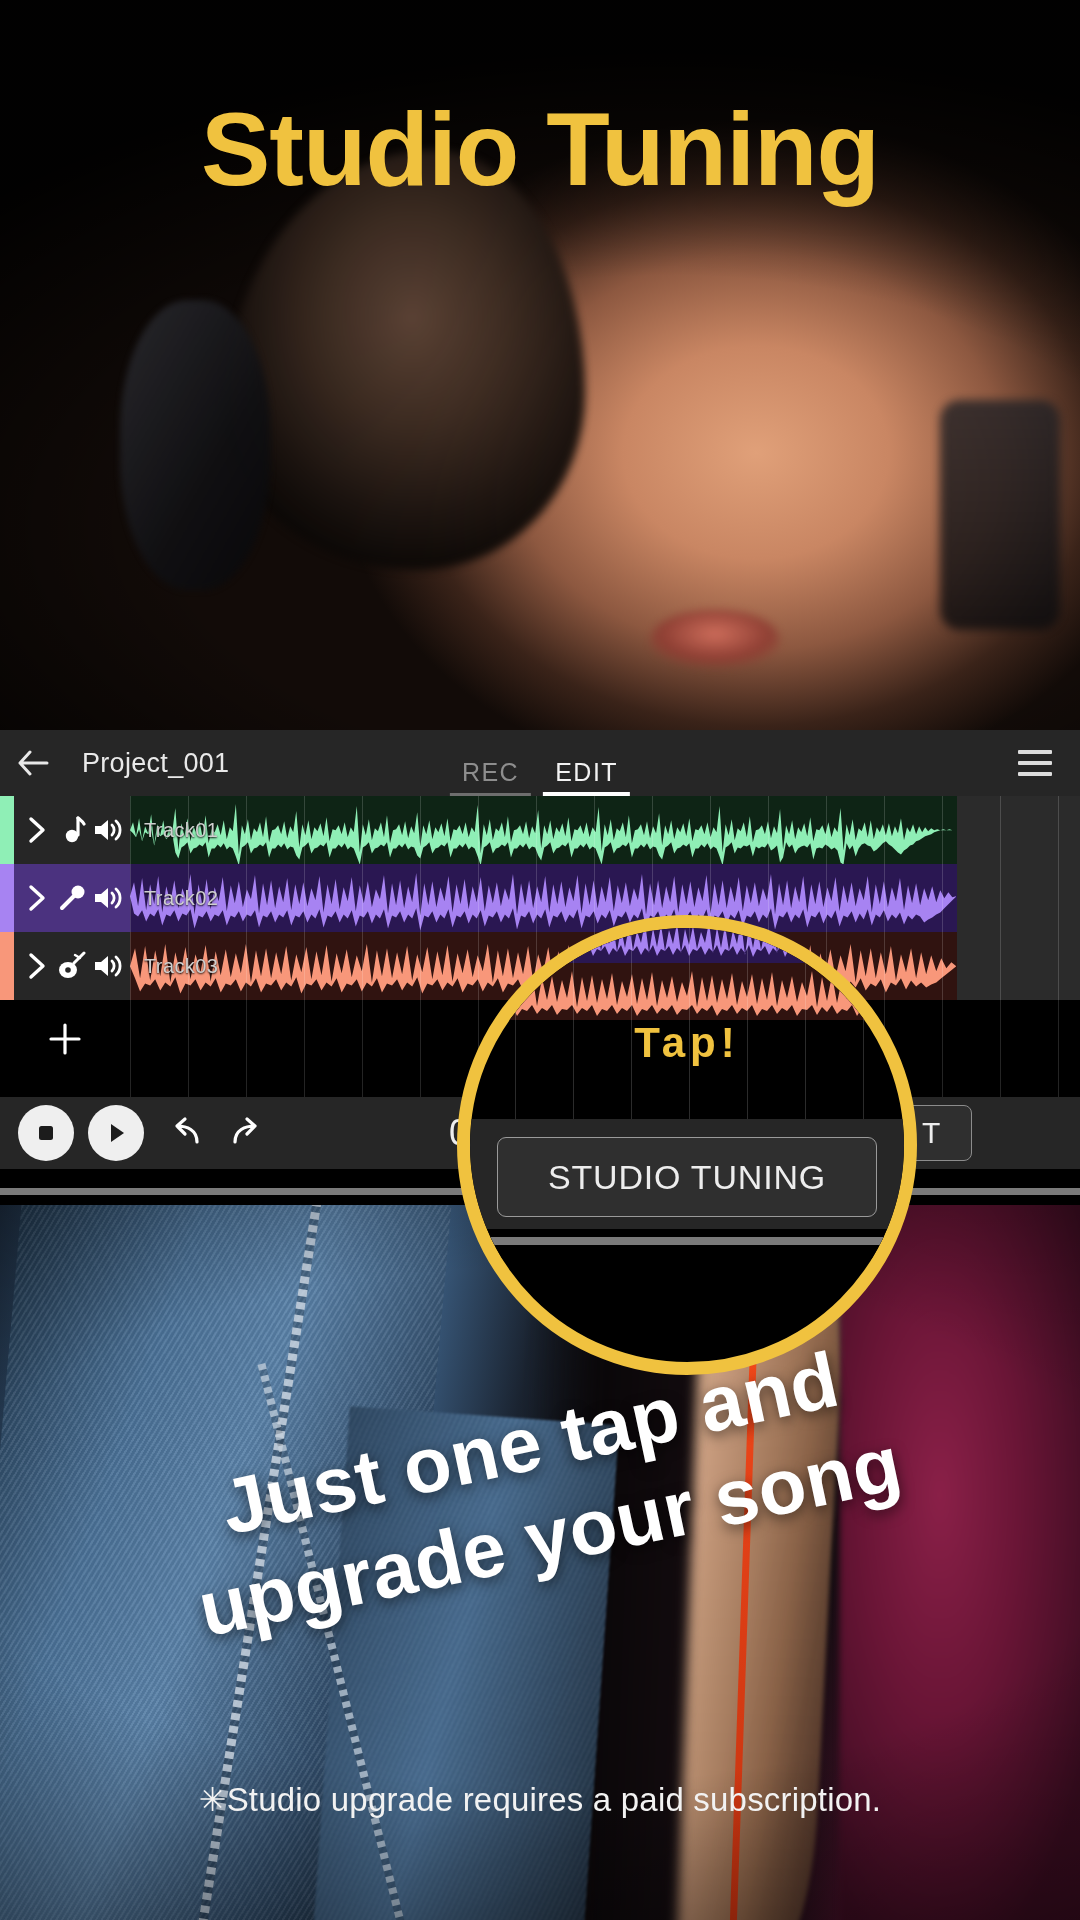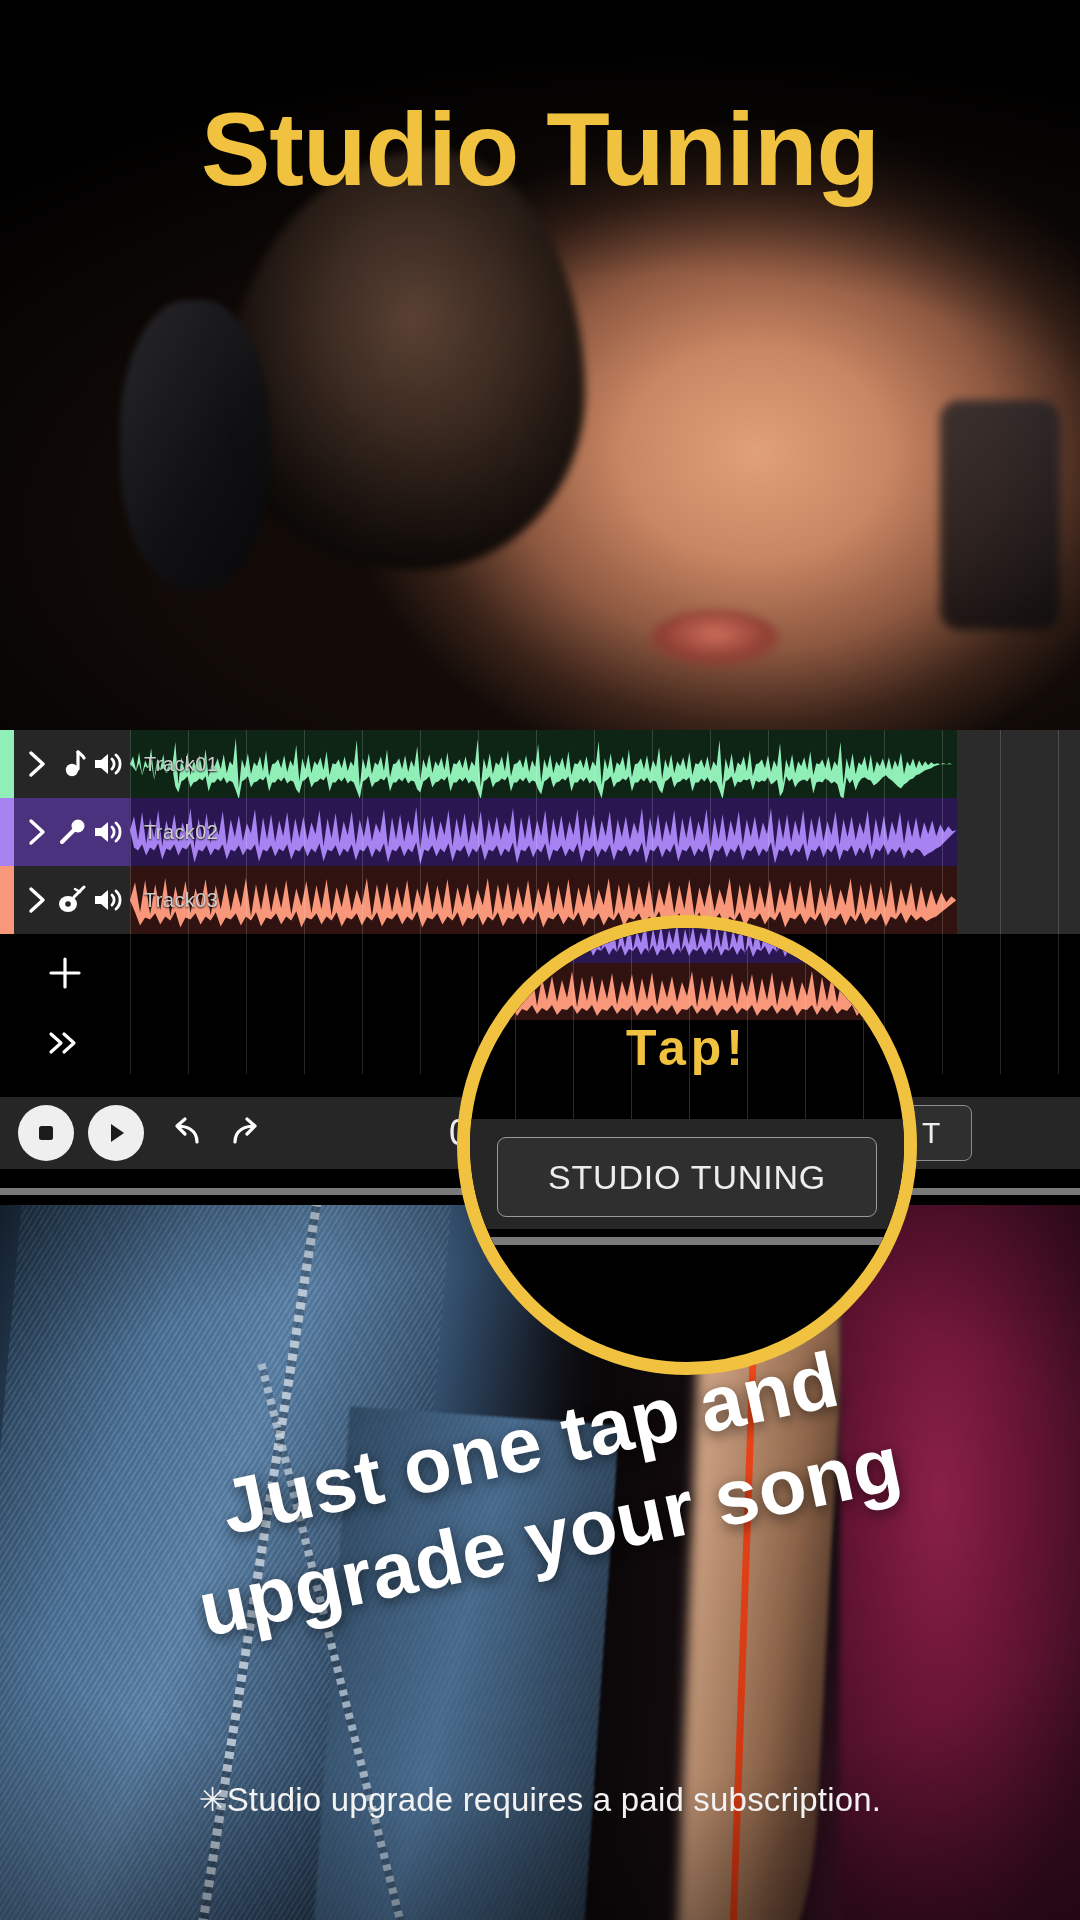--- a/index.html
+++ b/index.html
@@ -148,21 +148,21 @@
   .tapcircle{
     position:absolute; left:457px; top:915px; width:460px; height:460px; border-radius:50%;
     border:13px solid #f0c23f; background:#000; z-index:8; overflow:hidden;
   }
   .tapcircle .inner{ position:absolute; inset:-13px; border-radius:50%; overflow:hidden; }
   .tc-purple{ position:absolute; left:0; top:0; width:460px; height:48px; background:#2a1752; overflow:hidden; }
   .tc-salmon{ position:absolute; left:0; top:48px; width:460px; height:57px; background:#301310; overflow:hidden; }
   .tc-gl{ position:absolute; left:0; top:0; width:460px; height:230px;
     background-image:repeating-linear-gradient(90deg, rgba(255,255,255,.17) 0 1px, rgba(0,0,0,0) 1px 58px); }
   .tapword{ position:absolute; left:0; top:104px; width:460px; text-align:center;
-    font-size:50px; font-weight:700; color:#f0c23f; letter-spacing:5px; }
+    font-size:42px; font-weight:700; color:#f0c23f; letter-spacing:5px; }
   .tc-tbar{ position:absolute; left:0; top:204px; width:460px; height:110px; background:#262626; }
   .tc-btn{ position:absolute; left:40px; top:222px; width:380px; height:80px;
     border:1.7px solid #9a9a9a; border-radius:9px; background:#2f2f2f;
     display:flex; align-items:center; justify-content:center;
     font-size:34px; color:#ededed; letter-spacing:.8px; }
   .tc-black{ position:absolute; left:0; top:314px; width:460px; height:30px; background:#000; }
   .tc-pill{ position:absolute; left:0; top:322px; width:460px; height:8px; background:#7a7a7a; }
 
   
   .tagline{
@@ -185,20 +185,37 @@
   <div class="hair"></div>
   <div class="headphone"></div>
   <div class="mic"></div>
   <div class="lips"></div>
 </div>
 
 <div class="headline">Studio Tuning</div>
 
 <div class="app">
 
+  <div class="appbar">
+    <div class="back-icon">
+      <svg width="34" height="30" viewBox="0 0 34 30">
+          <path d="M14 4 L4 15 L14 26 M4 15 H31" stroke="#e8e8e8" stroke-width="3" fill="none" stroke-linecap="round" stroke-linejoin="round"></path>
+        </svg>
+    </div>
+    <div class="proj-name">Project_001</div>
+    <div class="tabs">
+      <div class="tab inactive">REC</div>
+      <div class="tab active">EDIT</div>
+    </div>
+    <div class="menu-icon">
+      <i></i>
+        <i></i>
+        <i></i>
+    </div>
+  </div>
 
   <div class="tracks">
 
     <div class="trow">
       <div class="tcolor" style="background:#8FEFB6"></div>
       <div class="thead">
         <div class="ticon">
           <svg width="22" height="30" viewBox="0 0 22 30">
               <path d="M5 4 L17 15 L5 26" stroke="#fff" stroke-width="3.4" fill="none" stroke-linecap="round" stroke-linejoin="round"></path>
             </svg>

